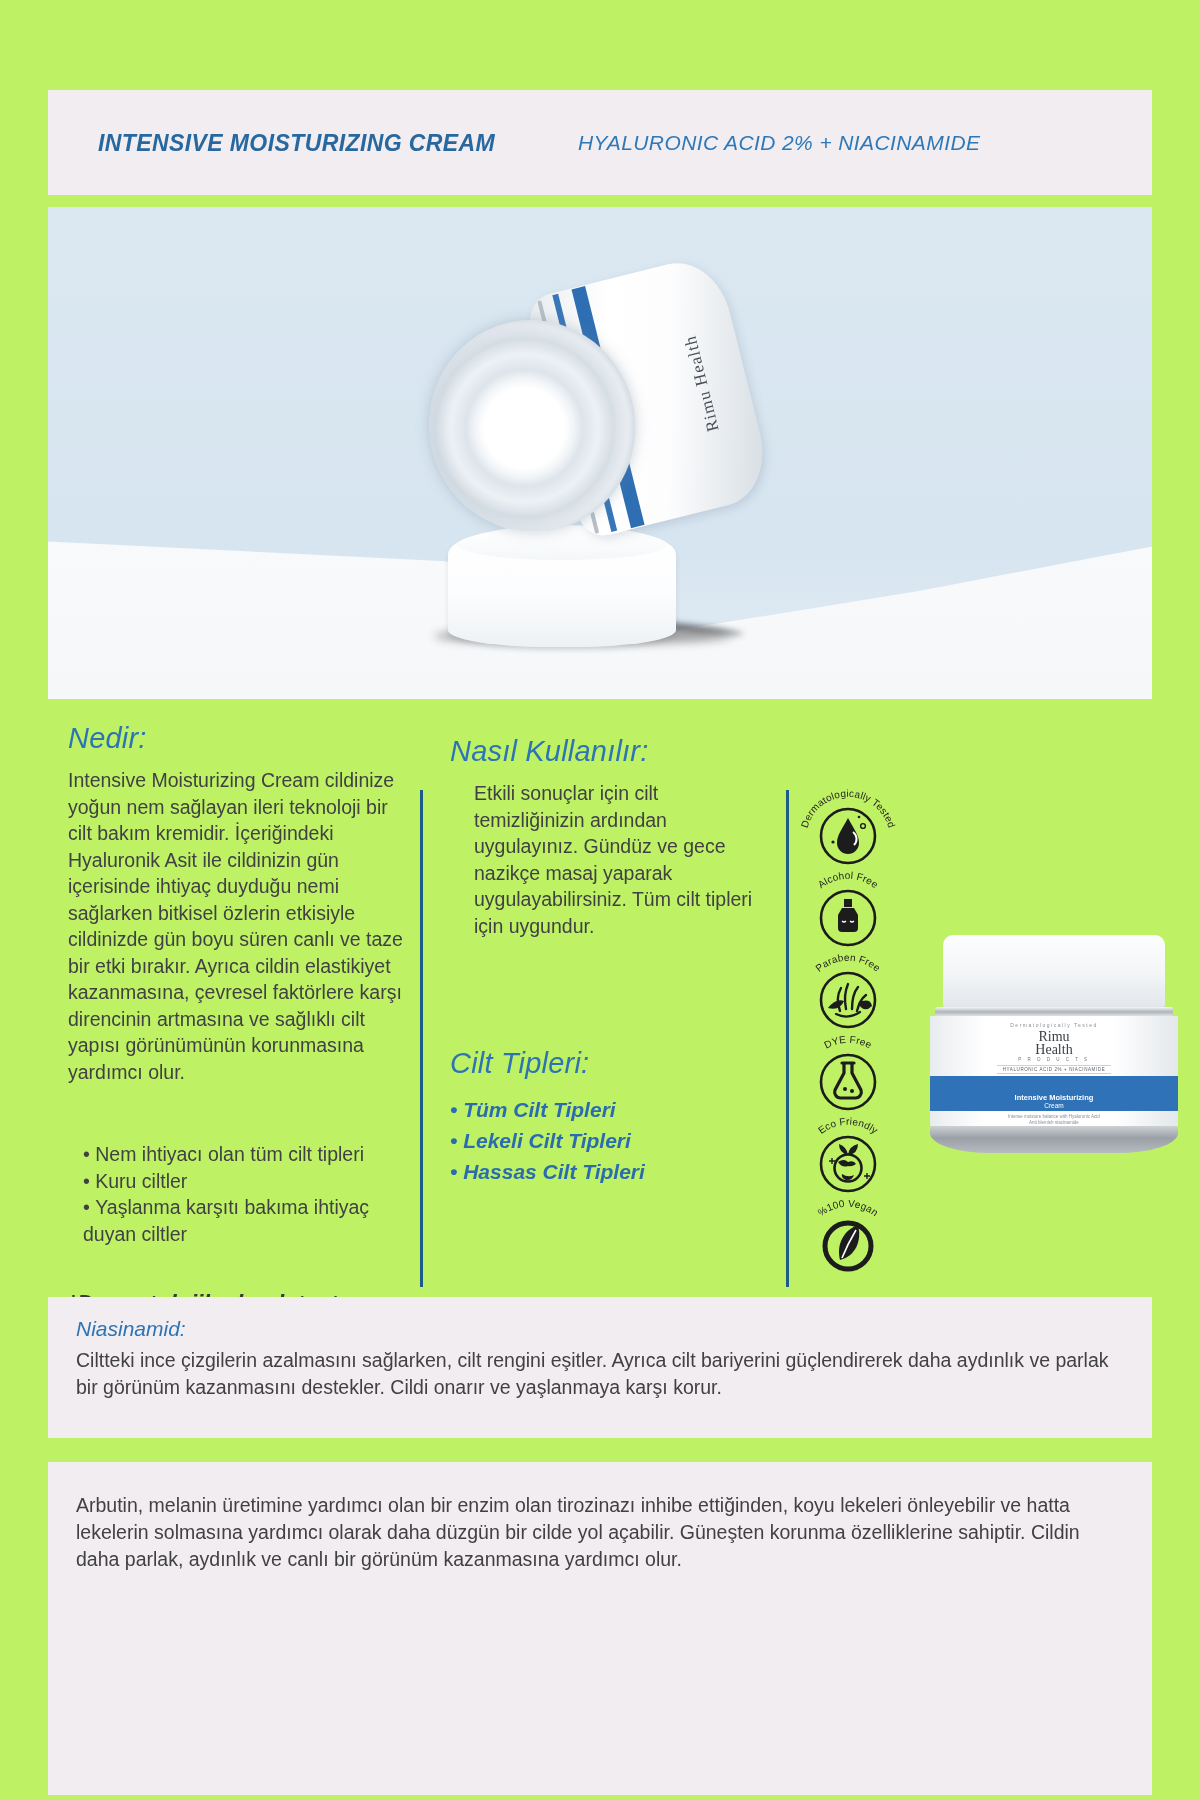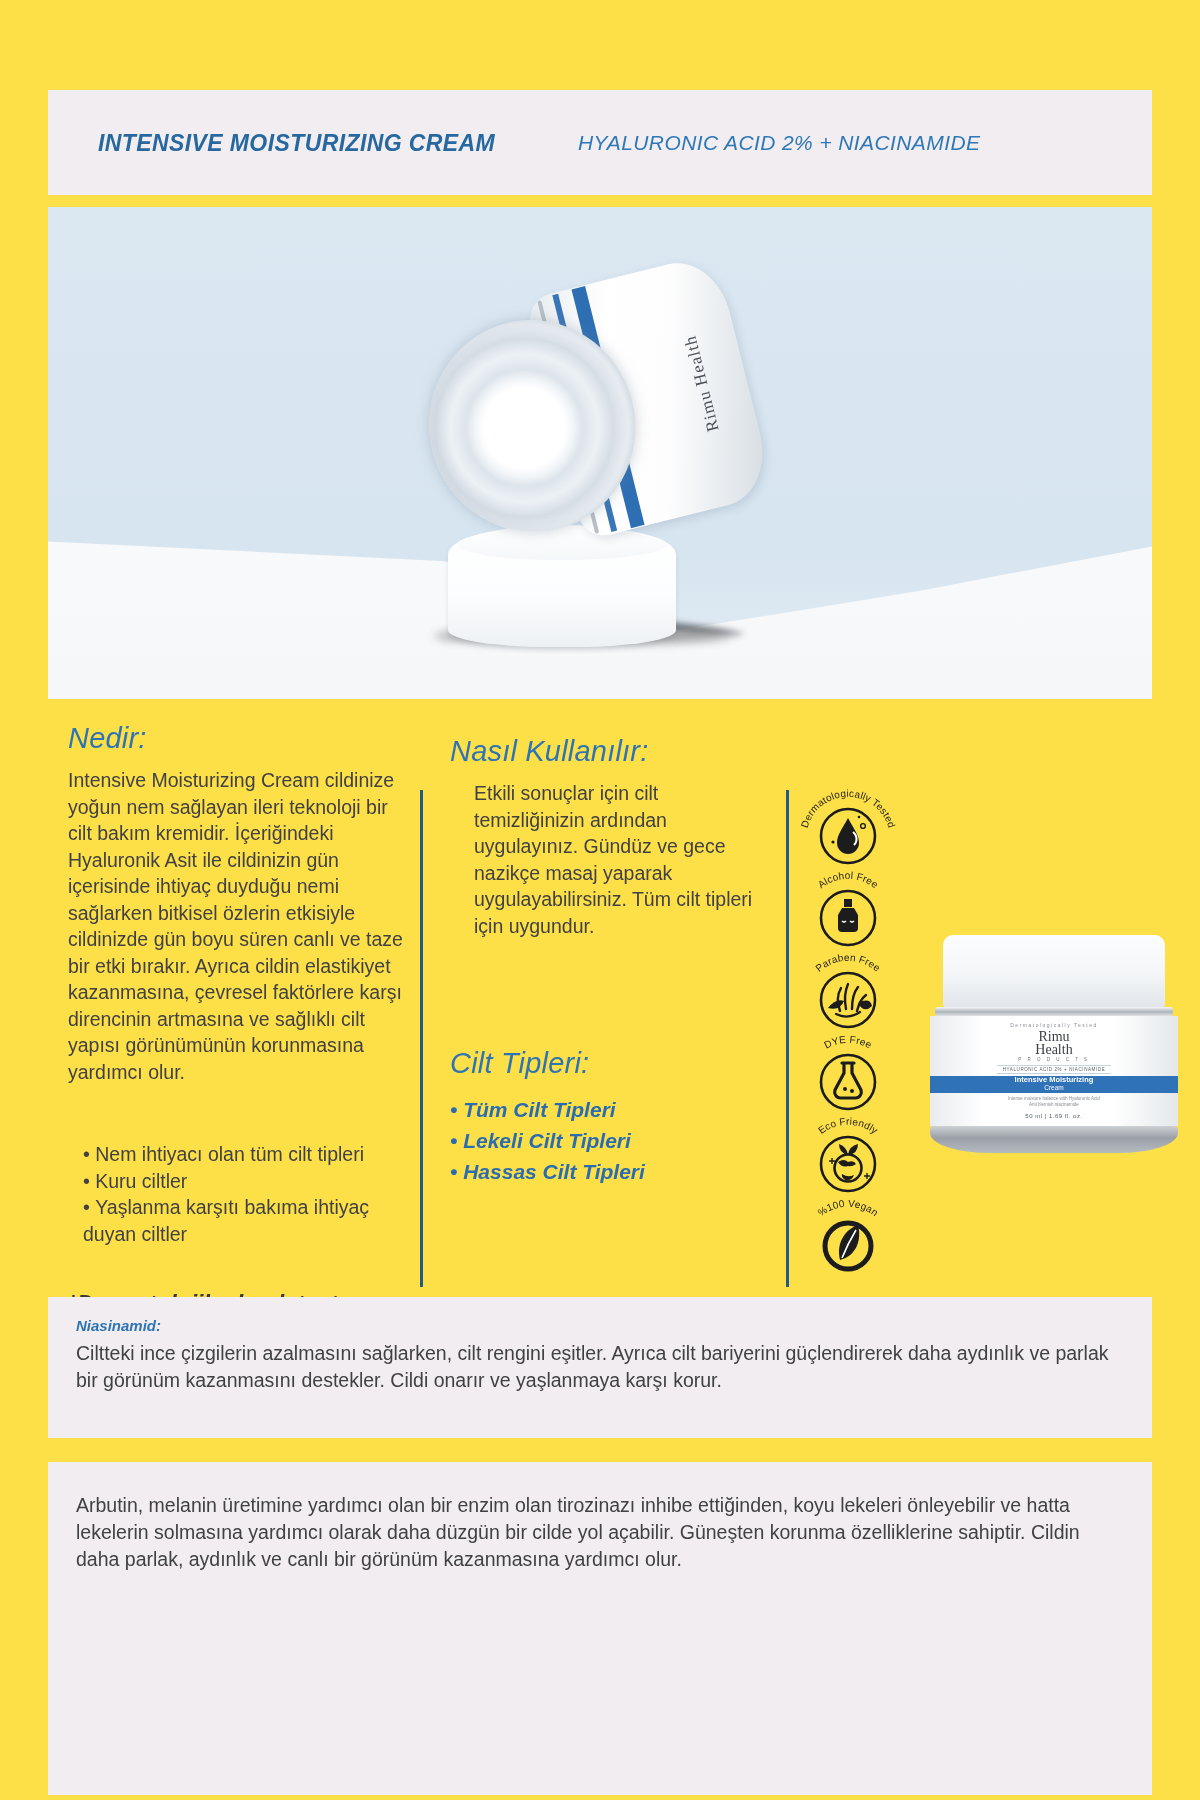--- a/index.html
+++ b/index.html
@@ -1,16 +1,16 @@
 <!DOCTYPE html>
 <html><head>
 <meta charset="utf-8">
 <style>
   html,body{margin:0;padding:0;background:#ffffff;}
-  .page{position:relative;width:1200px;height:1800px;background:#fde047;overflow:hidden;
+  .page{position:relative;width:1200px;height:1800px;background:#bef264;overflow:hidden;
         font-family:"Liberation Sans",sans-serif;color:#414144;}
 
   
   .header-bar{position:absolute;left:48px;top:90px;width:1104px;height:105px;background:#f1edf0;}
   .bar-title{position:absolute;left:50px;top:50%;transform:translateY(-50%);
              font-size:23px;font-weight:bold;font-style:italic;color:#26689f;letter-spacing:.4px;}
   .bar-sub{position:absolute;left:530px;top:50%;transform:translateY(-50%);
            font-size:21px;font-style:italic;color:#2e78b8;letter-spacing:.4px;}
 
   
@@ -79,35 +79,35 @@
   .shot-rim{position:absolute;left:4%;top:72px;width:92%;height:9px;border-radius:3px;
         background:linear-gradient(180deg,#f5f6f8,#aeb4ba 55%,#dfe3e7);}
   .shot-body{position:absolute;left:2%;top:81px;width:96%;height:110px;
         background:linear-gradient(90deg,#e9ecef 0%,#ffffff 22%,#ffffff 74%,#e4e8eb 100%);
         display:flex;flex-direction:column;align-items:center;}
   .lbl-tested{margin-top:6px;font-size:5px;letter-spacing:1.5px;color:#8a8f94;}
   .lbl-brand{font-family:"Liberation Serif",serif;font-size:14px;line-height:13px;color:#3c4146;margin-top:2px;text-align:center;}
   .lbl-products{font-size:4.5px;letter-spacing:2.5px;color:#6f747a;margin-top:1px;}
   .lbl-variant{margin-top:3px;font-size:4.5px;letter-spacing:.6px;color:#5a6066;
         border-top:1px solid #c6d4e2;border-bottom:1px solid #c6d4e2;padding:1px 6px;}
-  .lbl-band{margin-top:2px;width:100%;background:#2f72b8;color:#ffffff;text-align:center;padding:0 0 2px 0;}
+  .lbl-band{margin-top:2px;width:100%;background:#2f72b8;color:#ffffff;text-align:center;padding:18px 0 2px 0;}
   .lbl-band .l1{font-size:7.5px;font-weight:bold;line-height:8px;}
   .lbl-band .l2{font-size:6.5px;line-height:7px;}
   .lbl-desc{margin-top:3px;font-size:4.5px;line-height:6px;color:#8a8f94;text-align:center;}
   .lbl-vol{margin-top:5px;font-size:6px;color:#5a6066;letter-spacing:.5px;}
   .shot-base{position:absolute;left:2%;top:191px;width:96%;height:27px;
         border-radius:4px 4px 60px 60px / 4px 4px 20px 20px;
         background:linear-gradient(180deg,#cdd1d5 0%,#9aa0a6 45%,#b6bbc0 100%);}
 
   
   .band{position:absolute;left:48px;width:1104px;background:#f1edf0;}
   #band-nia{top:1297px;height:141px;}
   #band-arb{top:1462px;height:333px;}
   .band-inner{padding:20px 28px 0 28px;}
-  h3.band-h{font-size:15px;font-weight:bold;font-style:italic;color:#2e74b4;margin:0 0 6px 0;}
+  h3.band-h{font-size:21px;font-weight:normal;font-style:italic;color:#2e74b4;margin:0 0 6px 0;}
   .band .body-text{font-size:19.5px;line-height:27px;}
   #band-arb .band-inner{padding-top:30px;}
 </style>
 </head>
 <body>
 
 <div class="page">
 
   <div class="header-bar">
     <div class="bar-title">INTENSIVE MOISTURIZING CREAM</div>

